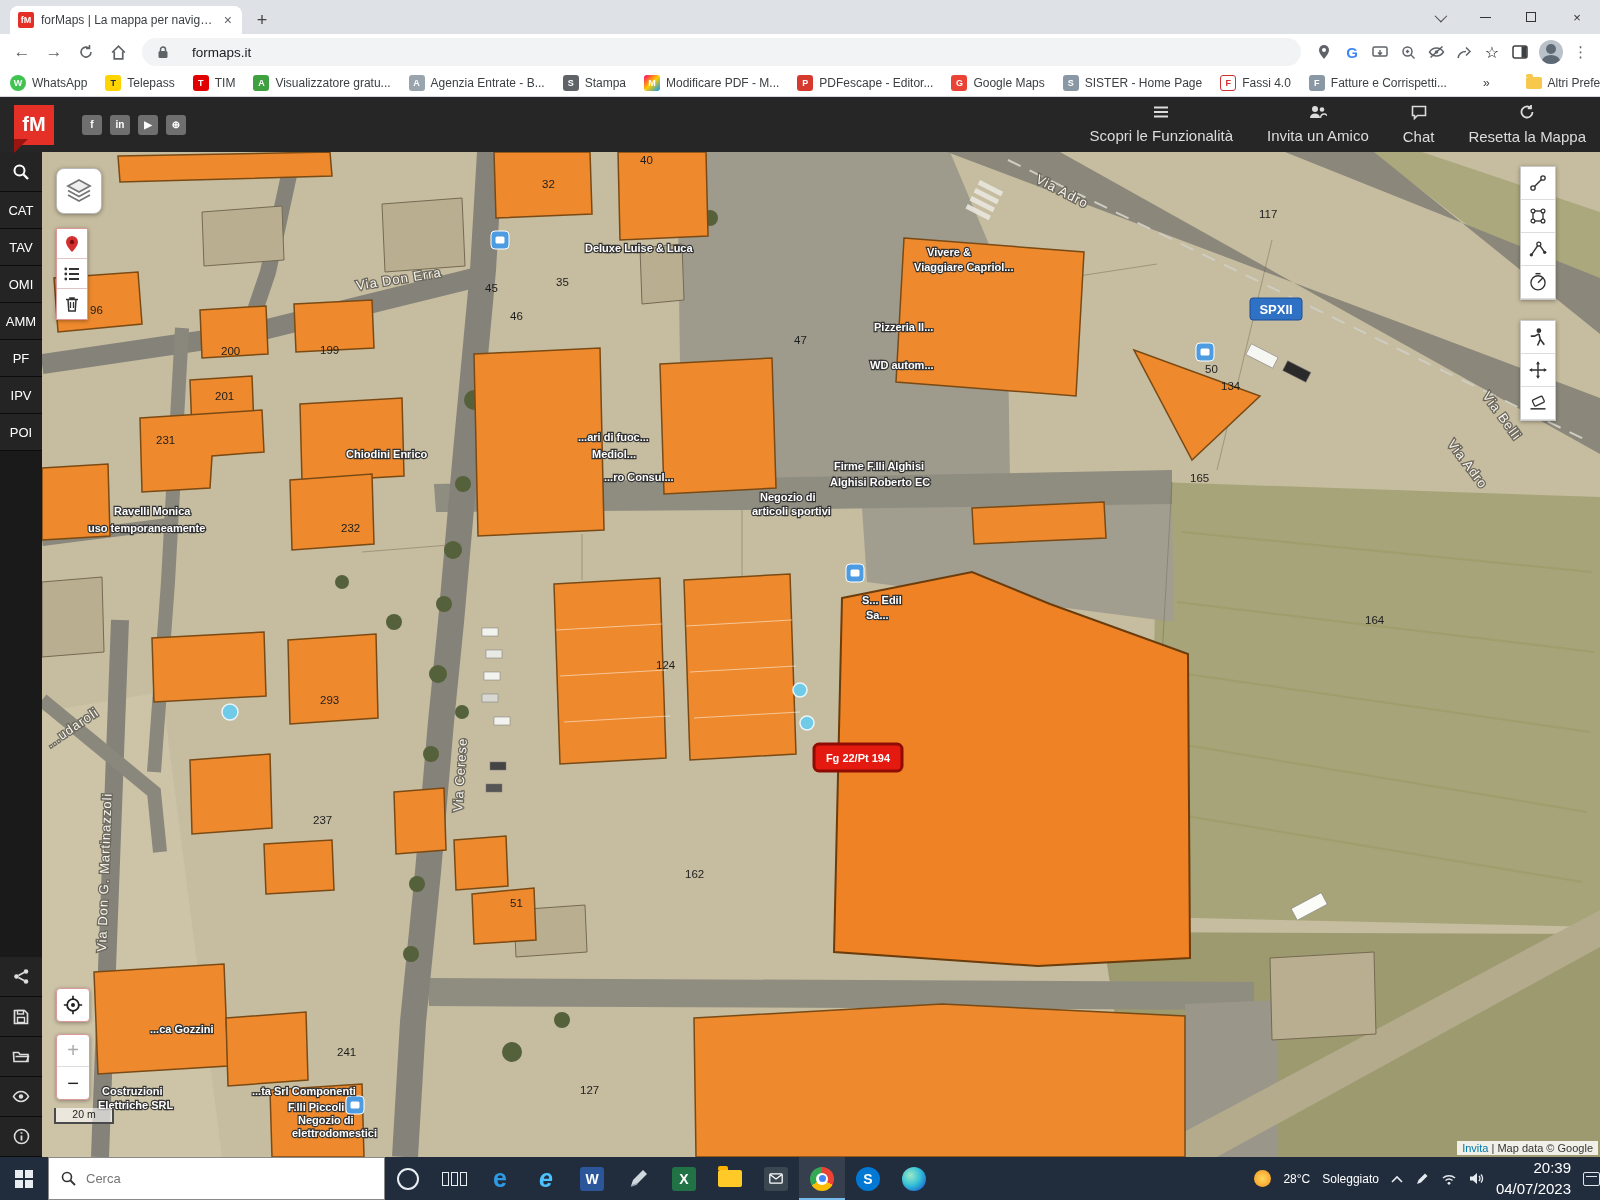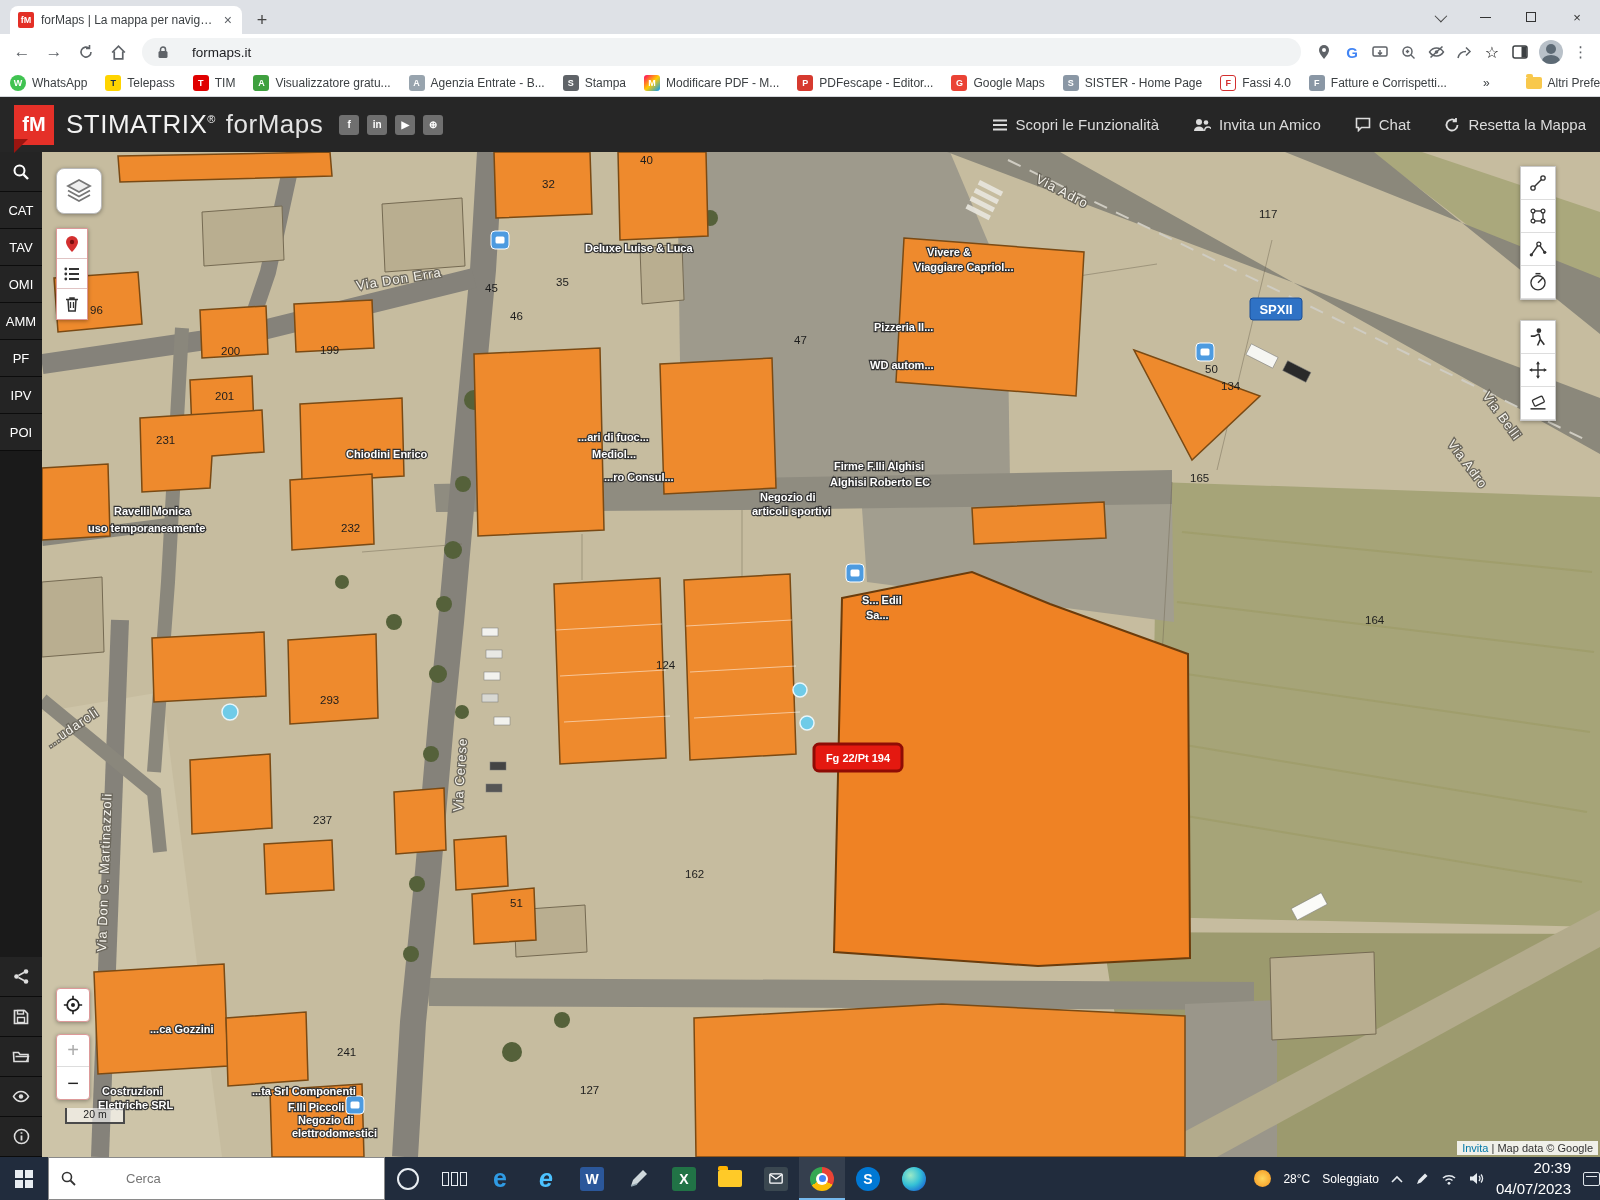--- a/index.html
+++ b/index.html
@@ -61,21 +61,21 @@
     align-items:center; justify-content:center; font-size:20px; font-weight:bold; margin-right:12px; }
   .logo:after { content:""; position:absolute; left:0; bottom:-8px; border-style:solid;
     border-width:0 0 14px 14px; border-color:transparent transparent transparent #9b1510; }
   .brandline { font-size:26px; letter-spacing:.5px; color:#f2f2f2; display:flex; align-items:baseline; gap:10px; }
   .brand-reg { font-size:11px; vertical-align:super; }
   .product { font-weight:300; color:#e3e3e3; }
   .socials { display:flex; gap:8px; margin-left:16px; }
   .soc { width:20px; height:20px; background:#6f6f6f; color:#fff; border-radius:3px; font-size:10px;
     display:flex; align-items:center; justify-content:center; font-weight:bold; }
   .hactions { margin-left:auto; display:flex; gap:34px; align-items:center; font-size:15px; color:#dcdcdc; }
-  .hact { display:flex; align-items:center; gap:8px; }
+  .hact { display:flex; align-items:center; gap:8px;flex-direction:column; }
   .hact svg { display:block; }
 
   
   .content { display:flex; height:1005px; }
   .sidebar { width:42px; background:#ef4444; display:flex; flex-direction:column; }
   .sb-item { height:37px; background:#242424; border-bottom:1px solid #0c0c0c; color:#fff; font-size:13px;
     display:flex; align-items:center; justify-content:center; }
   .sb-icon { height:40px; }
   .sb-spacer { flex:1; background:#1a1a1a; }
   .mapwrap { position:relative; flex:1; overflow:hidden; background:#c6bc9f; }
@@ -98,35 +98,35 @@
   .tool-col .tbtn:last-child { border-bottom:none; }
   .right-tools { right:44px; top:14px; width:36px; flex-direction:column; border-color:#c9c9c9; }
   .right-tools .tbtn { width:34px; height:33px; display:flex; align-items:center; justify-content:center;
     border-bottom:1px solid #ddd; }
   .right-tools.g2 { top:168px; }
   .locate-btn { left:14px; top:836px; width:34px; height:34px; border-radius:4px; border-color:#d99; }
   .zoom-col { left:14px; top:882px; width:34px; flex-direction:column; border-radius:4px; border-color:#d99; }
   .zbtn { width:32px; height:32px; display:flex; align-items:center; justify-content:center; font-size:20px; }
   .zbtn.plus { color:#aaa; border-bottom:1px solid #ddd; }
   .zbtn.minus { color:#222; }
-  .scalebar { position:absolute; left:23px; top:956px; width:60px; height:16px; background:rgba(255,255,255,.6);
+  .scalebar { position:absolute; left:12px; top:956px; width:60px; height:16px; background:rgba(255,255,255,.6);
     border:2px solid #4a4a4a; border-top:none; font-size:10.5px; color:#222; text-align:center; line-height:13px; }
   .attrib { position:absolute; right:2px; bottom:2px; background:rgba(255,255,255,.85); font-size:11px;
     color:#333; padding:1px 5px; }
   .attrib .lflt { color:#0078a8; }
 
   
   .taskbar { height:43px; background:#212c3d; display:flex; align-items:stretch; color:#fff; }
   .tb-start { width:48px; display:flex; align-items:center; justify-content:center; }
   .winlogo { display:grid; grid-template-columns:8px 8px; grid-template-rows:8px 8px; gap:2px; }
   .winlogo i { background:#e8edf2; display:block; }
   .tb-search { width:337px; background:#fff; border:1px solid #8a8a8a; display:flex; align-items:center;
     gap:10px; padding:0 12px; }
   .tb-search input { border:none; outline:none; font-size:13px; color:#333; width:240px; background:transparent;
-    font-family:"Liberation Sans",sans-serif;margin-left:40px; }
+    font-family:"Liberation Sans",sans-serif; }
   .tb-ico { width:46px; display:flex; align-items:center; justify-content:center; position:relative; }
   .tb-ico.active { background:rgba(255,255,255,.09); box-shadow:inset 0 -2px 0 #76b9ed; }
   .sq24 { width:24px; height:24px; border-radius:3px; display:flex; align-items:center; justify-content:center;
     font-weight:bold; font-size:14px; color:#fff; }
   .word { background:#2b579a; } .excel { background:#217346; } .skype { background:#0078d4; border-radius:50%; }
   .edgeold { color:#2f9be4; font-size:25px; font-weight:bold; }
   .ie { color:#4cc2ff; font-size:25px; font-weight:bold; font-style:italic; }
   .edgenew { width:24px; height:24px; border-radius:50%; background:radial-gradient(circle at 35% 35%, #9be8c6, #35c1d6 45%, #1b6fd4 80%); }
   .chrome { width:24px; height:24px; border-radius:50%;
     background:conic-gradient(#ea4335 0 33%, #fbbc05 33% 66%, #34a853 66% 100%); position:relative; }
@@ -289,24 +289,20 @@
     <div class="bm">»</div>
     <div class="bm-sep"></div>
     <div class="bm">
         <span class="folder16"></span>
         <span>Altri Preferiti</span>
       </div>
   </div>
 
   <div class="appheader">
     <div class="logo">fM</div>
-    <div class="brandline">
-      <span><span>STIMATRIX</span><span class="brand-reg">®</span></span>
-      <span class="product">forMaps</span>
-    </div>
     <div class="socials">
       <span class="soc">f</span>
       <span class="soc">in</span>
       <span class="soc">▶</span>
       <span class="soc">⊕</span>
     </div>
     <div class="hactions">
       <div class="hact">
         <svg width="16" height="14" viewBox="0 0 16 14">
             <path d="M1 2.5h14M1 7h14M1 11.5h14" stroke="#dcdcdc" stroke-width="2"></path>

